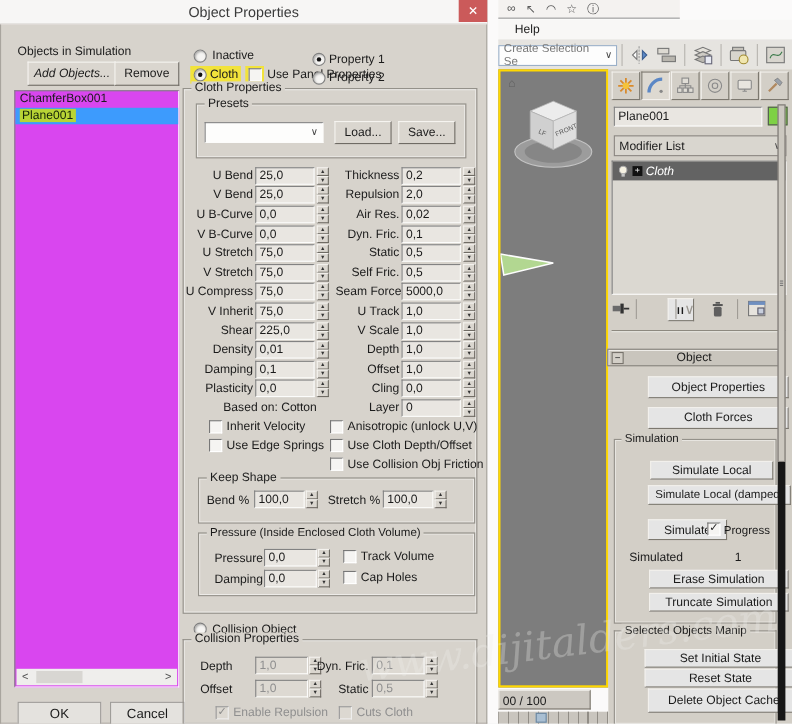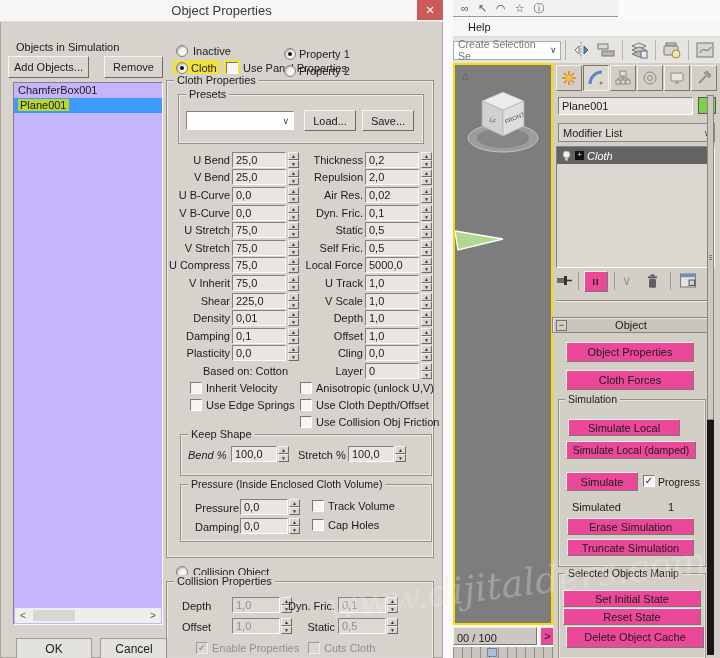--- a/index.html
+++ b/index.html
@@ -23,42 +23,42 @@
 .cb.dis { background:#dcd8d1; color:#8a8a8a; border-color:#999 #eee #eee #999; }
 .lbl { white-space:nowrap; line-height:13px; }
 .lbl.dis { color:#8f8f8f; }
 .hl-y { background:#f2e33b; }
 .spin { display:flex; flex-direction:column; width:11px; height:16px; }
 .spin i { flex:1; font-style:normal; font-size:5px; line-height:7px; text-align:center; background:#dad6cf; border:1px solid; border-color:#f4f2ee #6f6b64 #6f6b64 #f4f2ee; color:#333; overflow:hidden; }
 .params { left:168px; top:151px; width:266px; }
 .prow { display:grid; grid-template-columns:62px 54px 11px 2px 58px 54px 11px; column-gap:2px; height:17.6px; align-items:center; }
 .pl { text-align:right; white-space:nowrap; }
 .span2 { grid-column:1 / span 2; text-align:left; padding-left:35px; }
-.listbox { left:13px; top:82px; width:150px; height:543px; background:#c4b5fd; border:1px solid; border-color:#828282 #fcfcfb #fcfcfb #828282; }
+.listbox { left:13px; top:82px; width:150px; height:543px; background:#d946ef; border:1px solid; border-color:#828282 #fcfcfb #fcfcfb #828282; }
 .li { height:15px; padding:1px 4px; white-space:nowrap; overflow:hidden; }
 .li.sel { background:#3d9bfd; }
 .hl-g { background:#b8d435; color:#15230a; padding:0 2px; }
 .hscroll { position:absolute; left:1px; right:1px; bottom:1px; height:15px; background:#efeeec; display:flex; align-items:center; color:#555; }
 .harrow { width:16px; text-align:center; font-size:10px; }
 .hthumb { width:42px; height:11px; background:#d8d6d2; margin-left:2px; }
 
 .maxbg { left:443px; top:0; width:277px; height:658px; background:#fbfafa; }
 .topstrip { left:453px; top:0; width:165px; height:17px; background:#f4f2f0; border-bottom:1px solid #9a9a9a; display:flex; align-items:center; gap:9px; padding-left:8px; color:#5a5a5a; font-size:11px; }
 .menubar { left:453px; top:18px; width:267px; height:19px; background:#f8f7f6; border-bottom:1px solid #dddbd8; display:flex; align-items:center; }
 .toolbar { left:453px; top:37px; width:267px; height:26px; background:#e6e4e0; display:flex; align-items:center; }
 .combo { height:19px; background:#fdfdfd; border:1px solid #9bb0c8; display:flex; align-items:center; font-size:10.5px; color:#777; }
 .combo .arr { margin-left:auto; width:14px; text-align:center; color:#444; font-size:9px; }
 .vsep { width:1px; height:20px; background:#b6b3ae; margin:0 4px; }
 .ticon { width:24px; height:22px; display:flex; align-items:center; justify-content:center; }
 .viewport { left:453px; top:63px; width:100px; height:562px; background:#7d7d7d; border:2px solid #ffd800; }
 .panel { left:553px; top:63px; width:167px; height:595px; background:#d3cfc7; }
 .tabs { left:556px; top:65px; display:flex; gap:1px; }
 .tab { width:26px; height:26px; background:#d3cfc7; border:1px solid; border-color:#f2f0ec #7c786f #7c786f #f2f0ec; display:flex; align-items:center; justify-content:center; }
 .tab.active { background:#ddd9d1; border-color:#7c786f #f2f0ec #f2f0ec #7c786f; }
-.mxbtn { background:#ec4899; border:1px solid; border-color:#f2f0ec #7c786f #7c786f #f2f0ec; display:flex; align-items:center; justify-content:center; font-size:11px; white-space:nowrap; }
+.mxbtn { background:#e5e5e5; border:1px solid; border-color:#f2f0ec #7c786f #7c786f #f2f0ec; display:flex; align-items:center; justify-content:center; font-size:11px; white-space:nowrap;margin-left:23px; }
 .mxfset { position:absolute; border:1px solid #94918a; box-shadow:inset 0 0 0 1px rgba(255,255,255,.45); }
 .mxleg { position:absolute; top:-7px; left:6px; background:#d3cfc7; padding:0 3px; white-space:nowrap; font-size:10.5px; }
 .stack { left:556px; top:146px; width:159px; height:122px; background:#dbd8d1; border:1px solid; border-color:#828282 #fcfcfb #fcfcfb #828282; }
 .stackrow { height:17px; display:flex; align-items:center; padding-left:4px; gap:3px; }
 .stackrow.sel { background:#636363; color:#fff; font-style:italic; }
 .plusbox { width:9px; height:9px; background:#111; color:#eee; font-size:8px; line-height:8px; text-align:center; font-style:normal; }
 .rollhdr { left:552px; top:317px; width:158px; height:16px; background:#c9c5bd; border:1px solid #88847d; box-shadow:inset 1px 1px 0 #eeece8; display:flex; align-items:center; justify-content:center; font-size:11px; }
 .minus { position:absolute; left:3px; top:2px; width:11px; height:11px; border:1px solid #77736c; font-size:9px; line-height:9px; text-align:center; background:#d3cfc7; }
 .scrolltrack { left:707px; top:95px; width:7px; height:560px; background:#171717; }
 .scrollthumb { left:707px; top:95px; width:7px; height:325px; background:#ccc8c0; border:1px solid #8a8680; display:flex; flex-direction:column; align-items:center; justify-content:center; gap:1px; }
@@ -291,21 +291,21 @@
     <b></b>
   </div>
 
 <div class="abs dialog"></div>
 <div class="abs titlebar">
     <span>Object Properties</span>
   </div>
 <div class="abs closebtn">✕</div>
 
 <span class="abs lbl" style="left:16px; top:41px;">Objects in Simulation</span>
-<div class="abs btn" style="left:8px; top:56px; width:81px; height:22px;">Add Objects...</div>
+<div class="abs btn" style="left:25px; top:56px; width:81px; height:22px;font-style:italic;">Add Objects...</div>
 <div class="abs btn" style="left:104px; top:56px; width:59px; height:22px;">Remove</div>
 
 <div class="abs listbox">
   <div class="li"><span>ChamferBox001</span></div>
   <div class="li sel"><span class="hl-g">Plane001</span></div>
   <div class="hscroll">
     <span class="harrow">&lt;</span>
     <span class="hthumb"></span>
     <span class="harrow" style="margin-left:auto;">&gt;</span>
   </div>
@@ -431,21 +431,21 @@
       </span>
   </div>
   <div class="prow">
     <span class="pl">U Compress</span>
       <span class="pf sunken">75,0</span>
       <span class="spin">
         <i>▲</i>
         <i>▼</i>
       </span>
       <span></span>
-    <span class="pl">Local Force</span>
+    <span class="pl">Seam Force</span>
       <span class="pf sunken">5000,0</span>
       <span class="spin">
         <i>▲</i>
         <i>▼</i>
       </span>
   </div>
   <div class="prow">
     <span class="pl">V Inherit</span>
       <span class="pf sunken">75,0</span>
       <span class="spin">
@@ -540,21 +540,21 @@
 <span class="abs cb" style="left:190px; top:399px;"></span>
 <span class="abs lbl" style="left:206px; top:399px;">Use Edge Springs</span>
 <span class="abs cb" style="left:300px; top:399px;"></span>
 <span class="abs lbl" style="left:316px; top:399px;">Use Cloth Depth/Offset</span>
 <span class="abs cb" style="left:300px; top:416px;"></span>
 <span class="abs lbl" style="left:316px; top:416px;">Use Collision Obj Friction</span>
 
 <div class="fset" style="left:180px; top:434px; width:252px; height:42px;">
   <span class="leg">Keep Shape</span>
 </div>
-<span class="abs lbl" style="left:188px; top:449px;font-style:italic;">Bend %</span>
+<span class="abs lbl" style="left:188px; top:449px;">Bend %</span>
 <div class="abs pf sunken" style="left:231px; top:446px; width:46px;">100,0</div>
 <span class="abs spin" style="left:278px; top:446px;">
     <i>▲</i>
     <i>▼</i>
   </span>
 <span class="abs lbl" style="left:298px; top:449px;">Stretch %</span>
 <div class="abs pf sunken" style="left:348px; top:446px; width:46px;">100,0</div>
 <span class="abs spin" style="left:395px; top:446px;">
     <i>▲</i>
     <i>▼</i>
@@ -603,17 +603,17 @@
     <i>▲</i>
     <i>▼</i>
   </span>
 <span class="abs lbl" style="left:285px; top:621px; width:50px; text-align:right;">Static</span>
 <div class="abs pf sunken dis" style="left:338px; top:618px; width:48px;">0,5</div>
 <span class="abs spin" style="left:387px; top:618px;">
     <i>▲</i>
     <i>▼</i>
   </span>
 <span class="abs cb dis" style="left:196px; top:642px;">✓</span>
-<span class="abs lbl dis" style="left:212px; top:642px;">Enable Properties</span>
+<span class="abs lbl dis" style="left:212px; top:642px;">Enable Repulsion</span>
 <span class="abs cb dis" style="left:308px; top:642px;"></span>
 <span class="abs lbl dis" style="left:324px; top:642px;">Cuts Cloth</span>
 
 <div class="abs watermark">www.dijitalders.com</div>
 
 </body></html>

